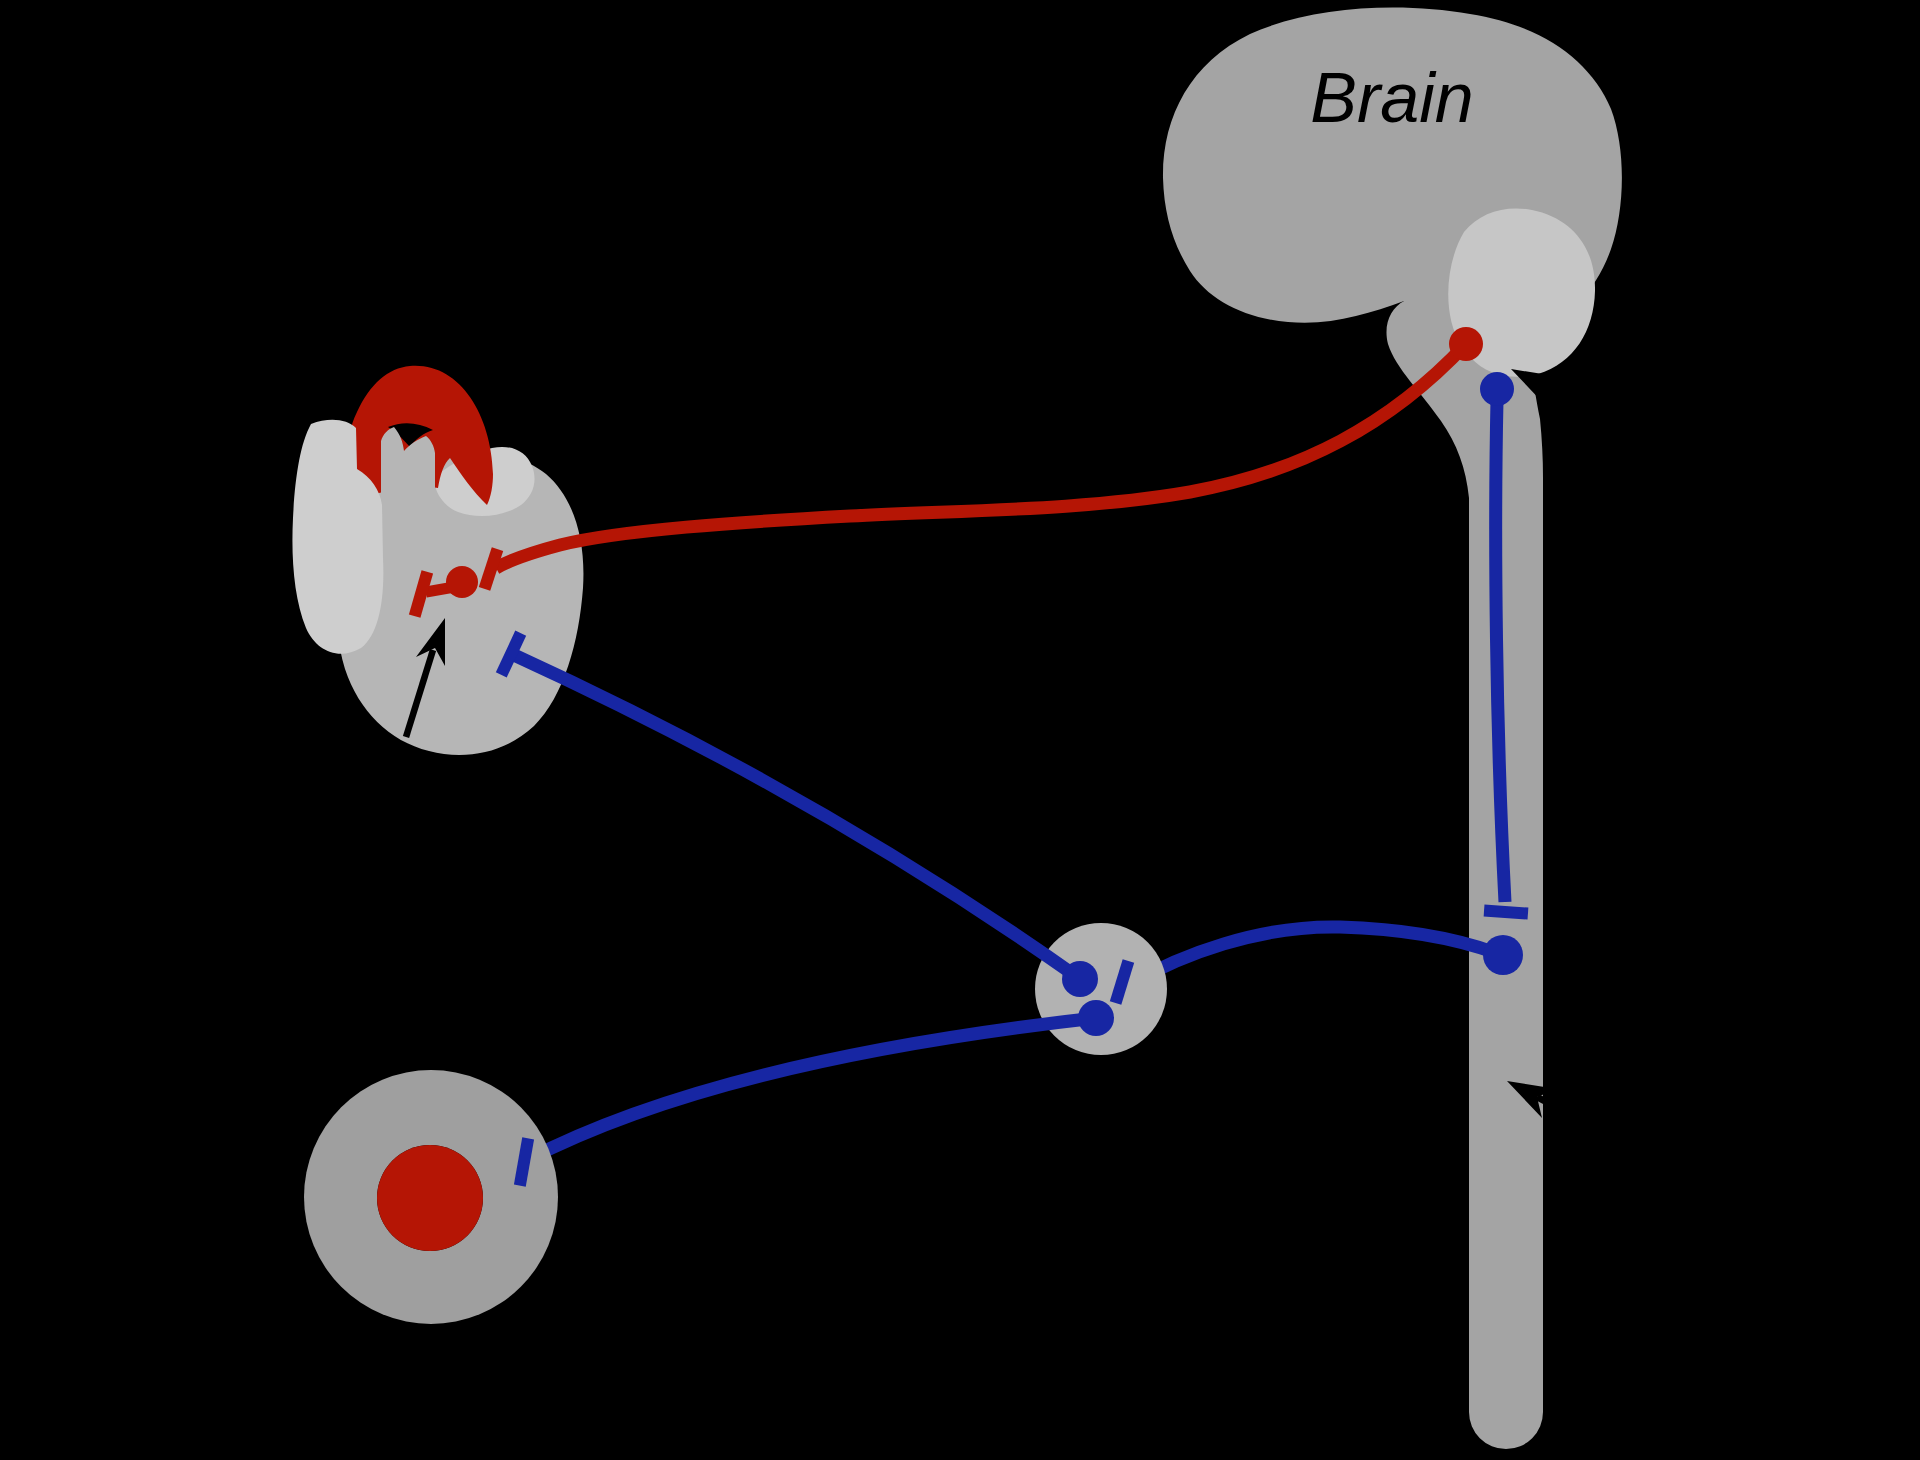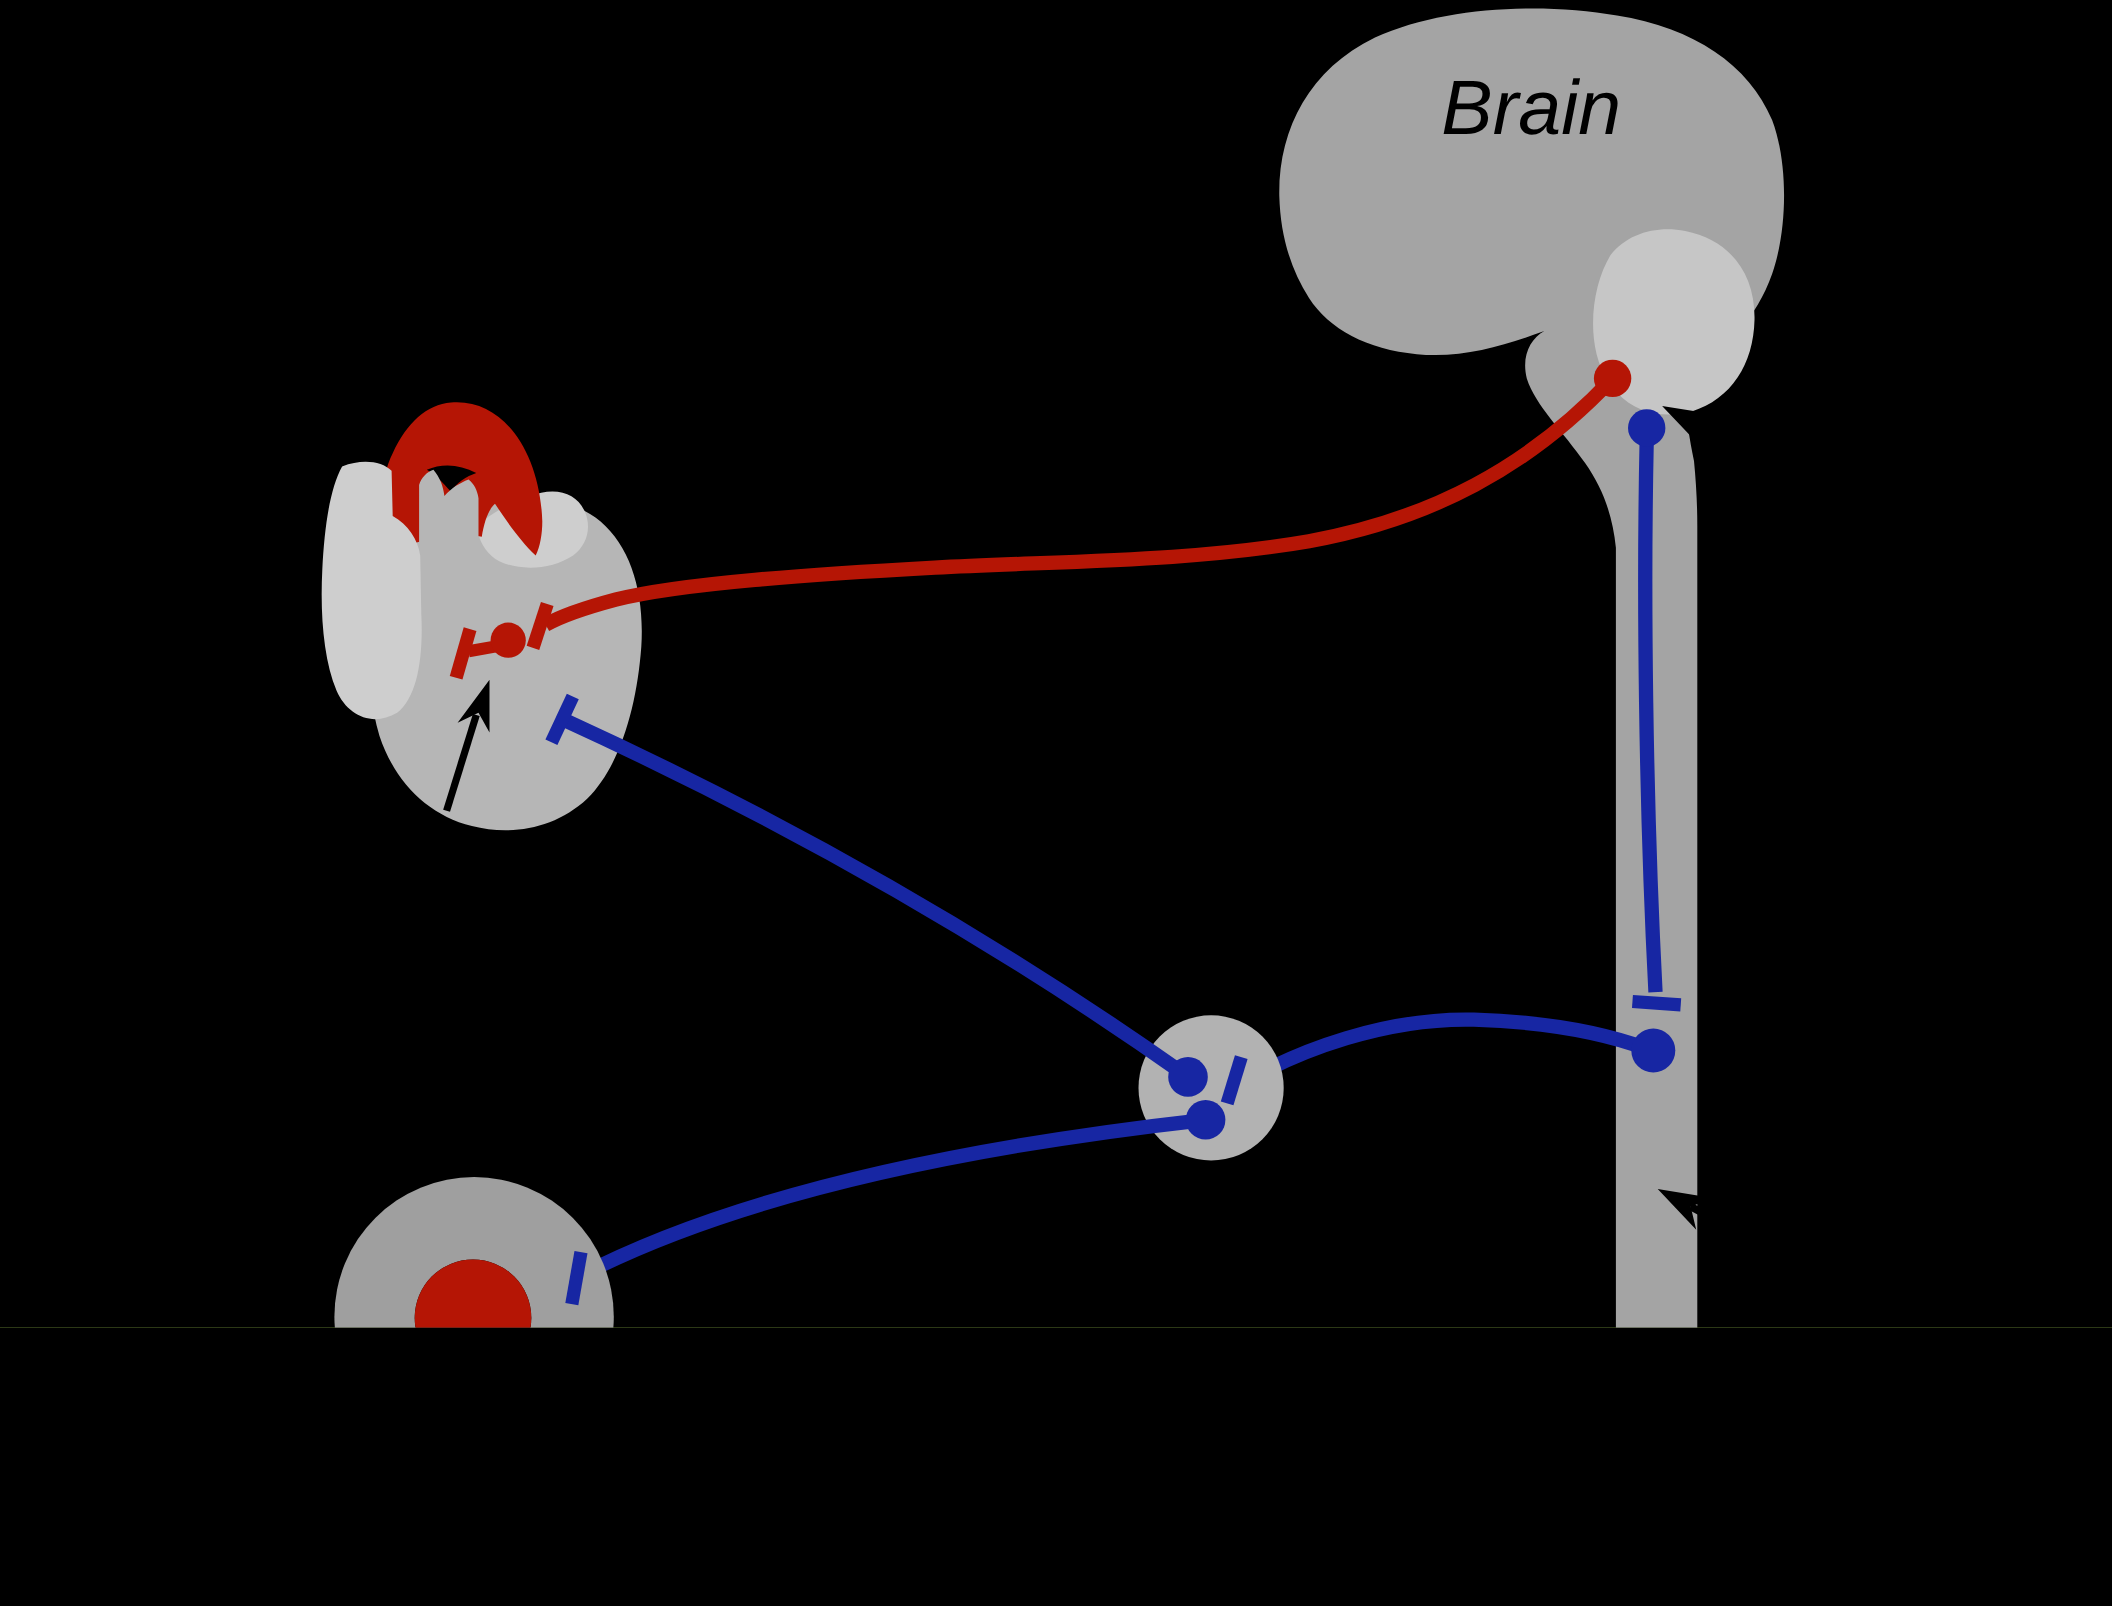--- a/index.html
+++ b/index.html
@@ -1,16 +1,16 @@
 <!DOCTYPE html>
 <html><head>
 <meta charset="utf-8">
 <style>
   html,body{margin:0;padding:0;background:#000;}
-  .stage{position:relative;width:1920px;height:1207px;background:#bef264;overflow:hidden;}
+  .stage{position:relative;width:1920px;height:1460px;background:#86efac;overflow:hidden;}
   svg{display:block;}
   .brain-label{font-family:"Liberation Sans","DejaVu Sans",sans-serif;font-style:italic;font-size:70px;}
 </style>
 </head>
 <body>
 
 <div class="stage">
 <svg width="1920" height="1460" viewBox="0 0 1920 1460">
 
   <rect x="0" y="0" width="1920" height="1460" fill="#000000"></rect>

